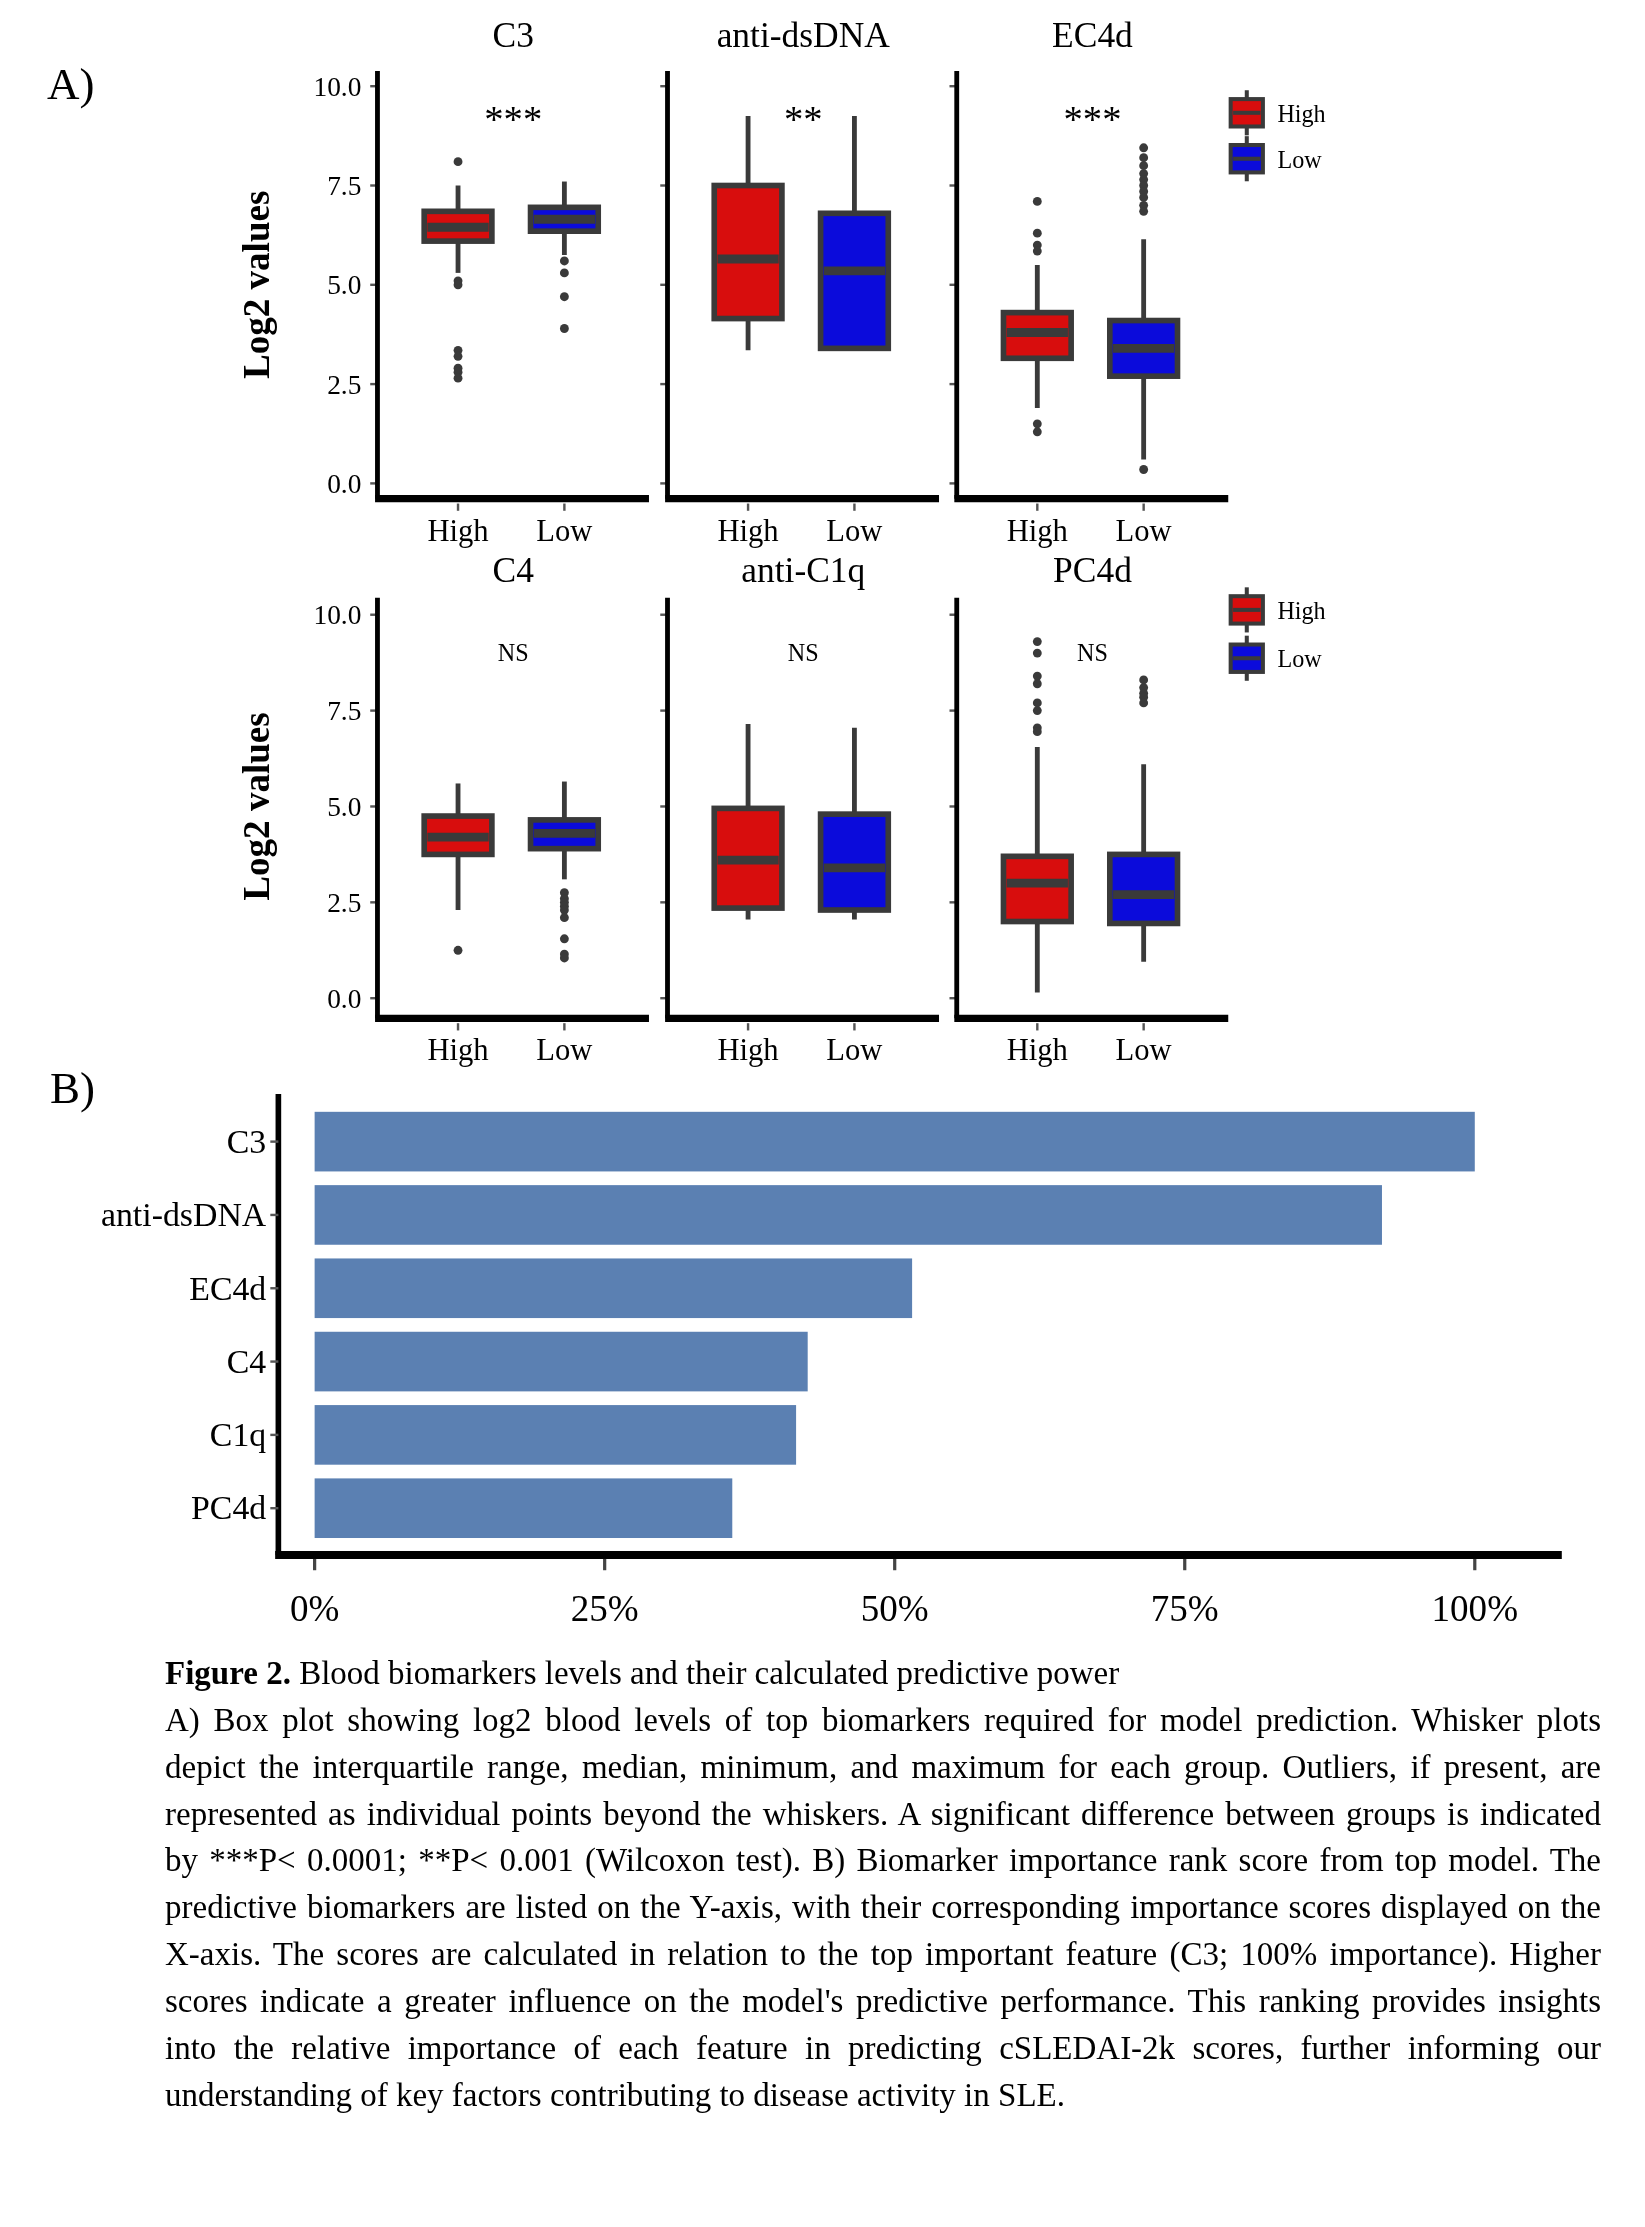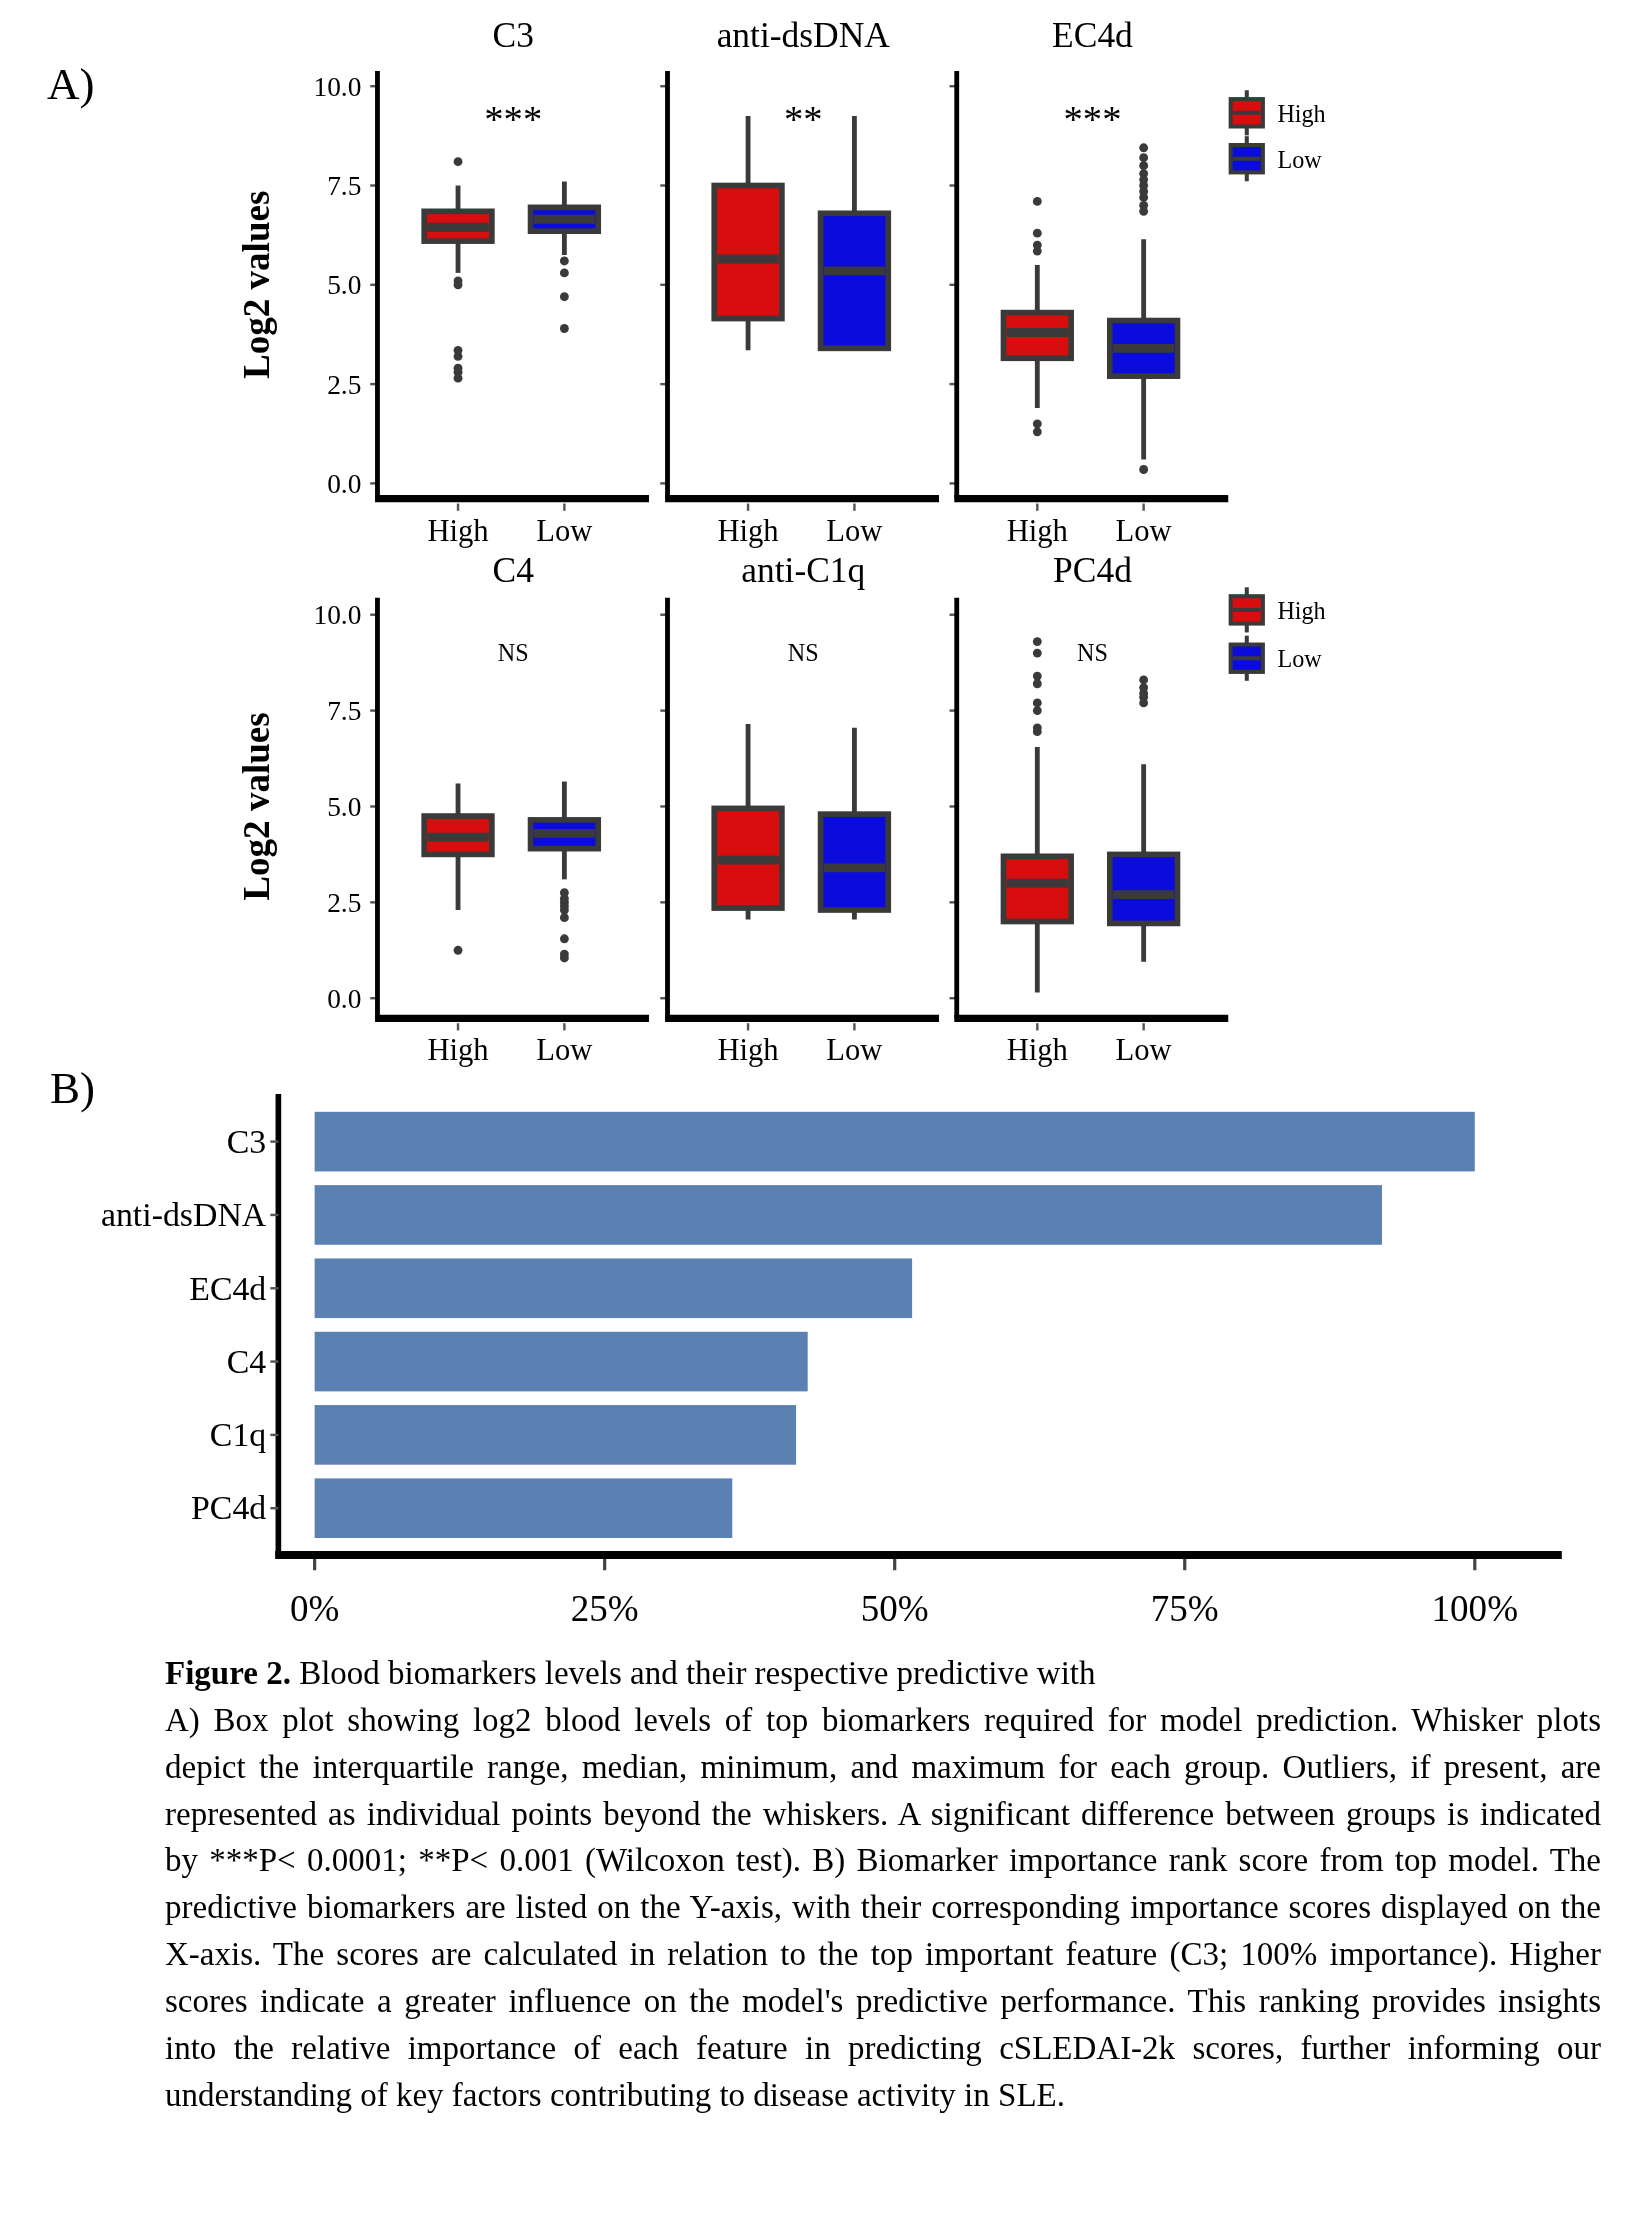--- a/index.html
+++ b/index.html
@@ -240,17 +240,17 @@
       <text x="750" y="2012" font-size="46" text-anchor="middle" fill="#000">25%</text>
       <line x1="1110" y1="1935" x2="1110" y2="1949" stroke="#444444" stroke-width="4"></line>
       <text x="1110" y="2012" font-size="46" text-anchor="middle" fill="#000">50%</text>
       <line x1="1470" y1="1935" x2="1470" y2="1949" stroke="#444444" stroke-width="4"></line>
       <text x="1470" y="2012" font-size="46" text-anchor="middle" fill="#000">75%</text>
       <line x1="1830" y1="1935" x2="1830" y2="1949" stroke="#444444" stroke-width="4"></line>
       <text x="1830" y="2012" font-size="46" text-anchor="middle" fill="#000">100%</text>
     </svg>
   <div id="caption">
     <b>Figure 2.</b>
-    <span>Blood biomarkers levels and their respective predictive with</span><br>
+    <span>Blood biomarkers levels and their calculated predictive power</span><br>
     <span>A) Box plot showing log2 blood levels of top biomarkers required for model prediction. Whisker plots depict the interquartile range, median, minimum, and maximum for each group. Outliers, if present, are represented as individual points beyond the whiskers. A significant difference between groups is indicated by ***P&lt; 0.0001; **P&lt; 0.001 (Wilcoxon test). B) Biomarker importance rank score from top model. The predictive biomarkers are listed on the Y-axis, with their corresponding importance scores displayed on the X-axis. The scores are calculated in relation to the top important feature (C3; 100% importance). Higher scores indicate a greater influence on the model's predictive performance. This ranking provides insights into the relative importance of each feature in predicting cSLEDAI-2k scores, further informing our understanding of key factors contributing to disease activity in SLE.</span>
   </div>
 </div>
 
 
 </body></html>

